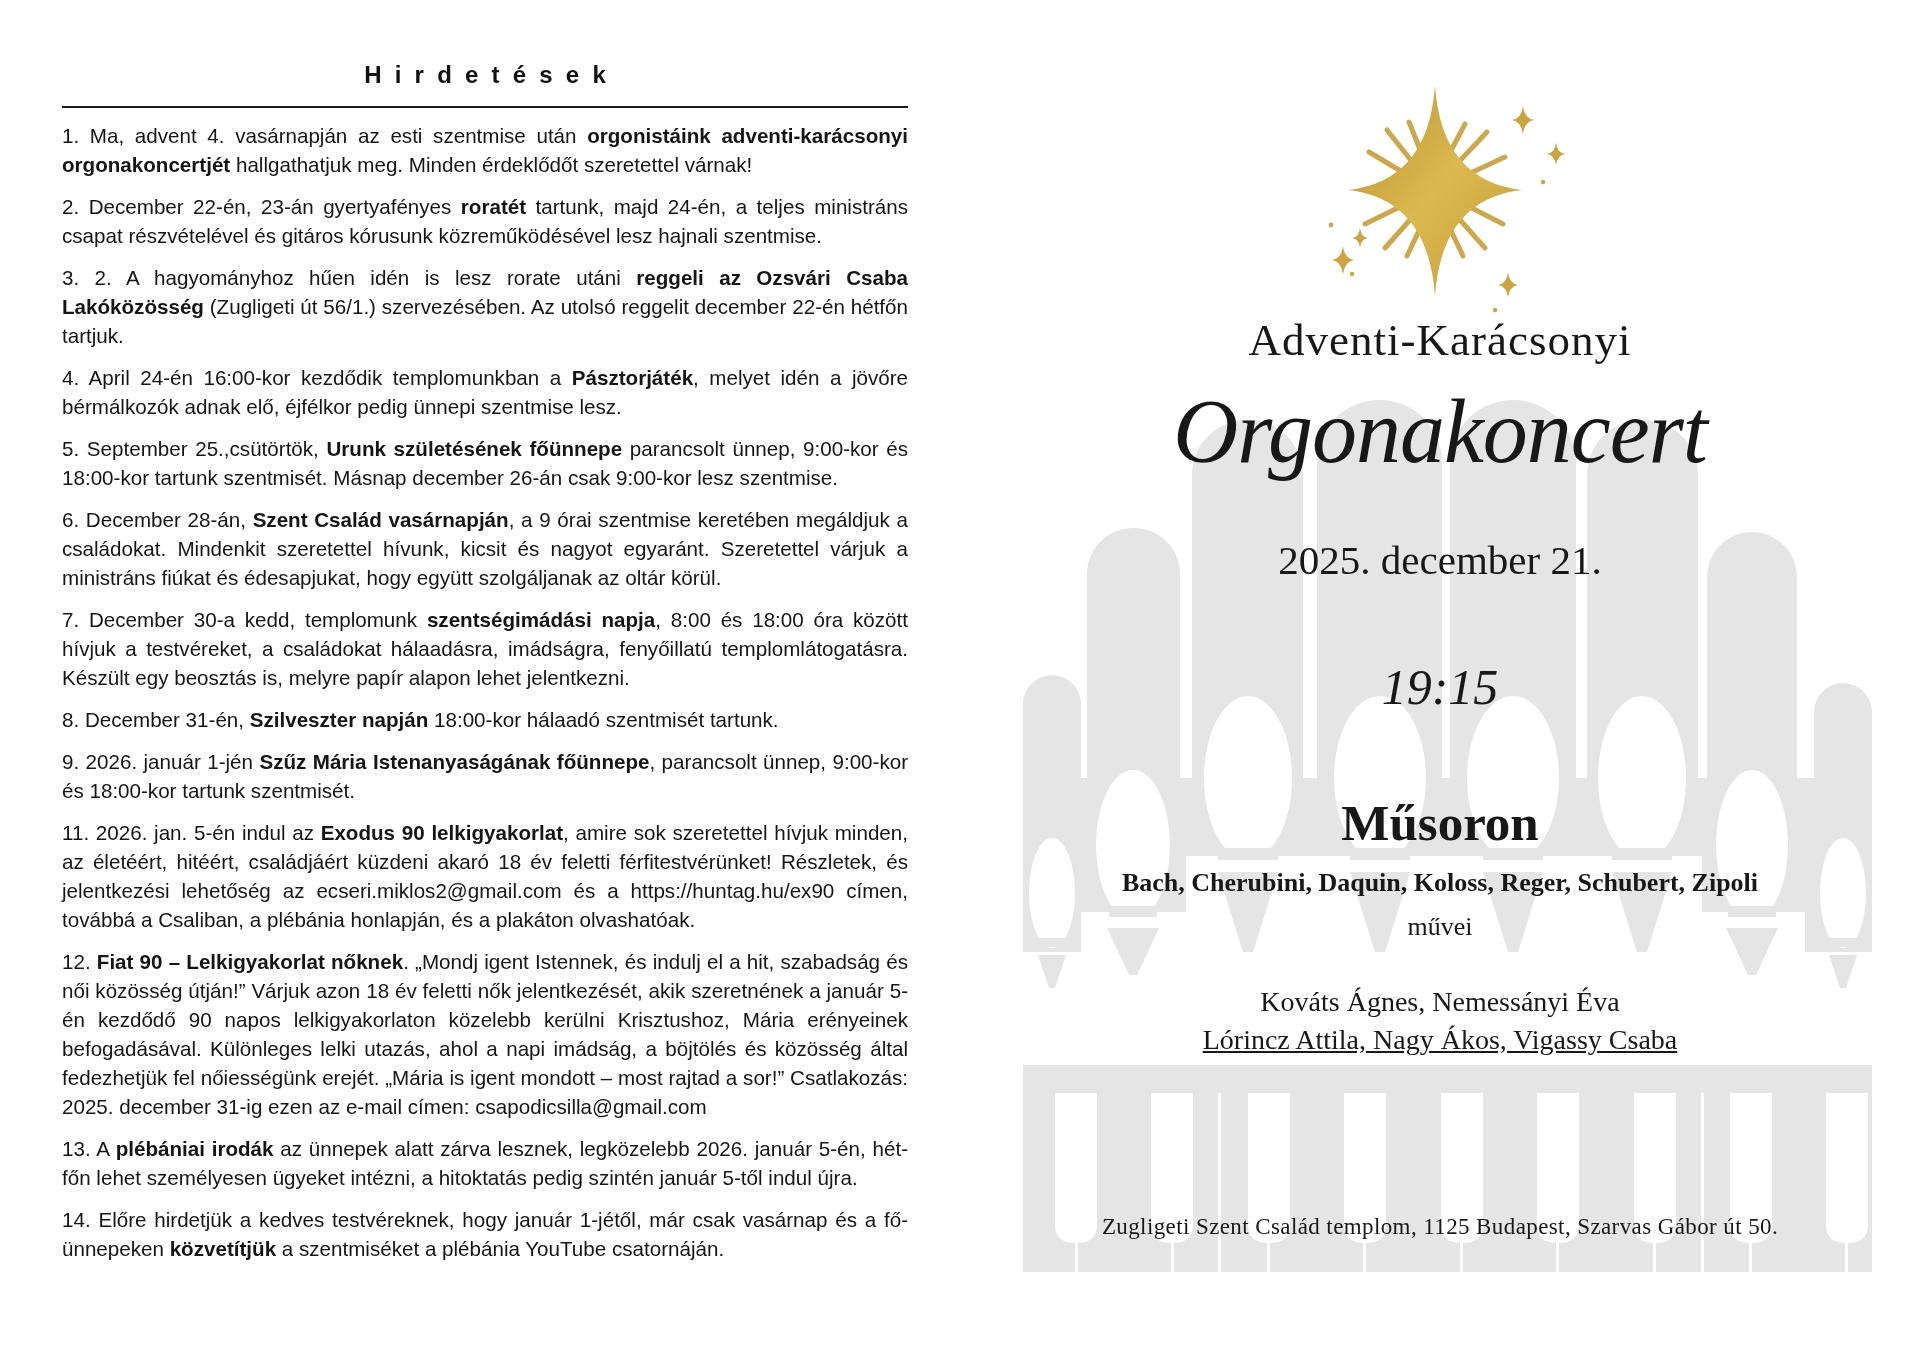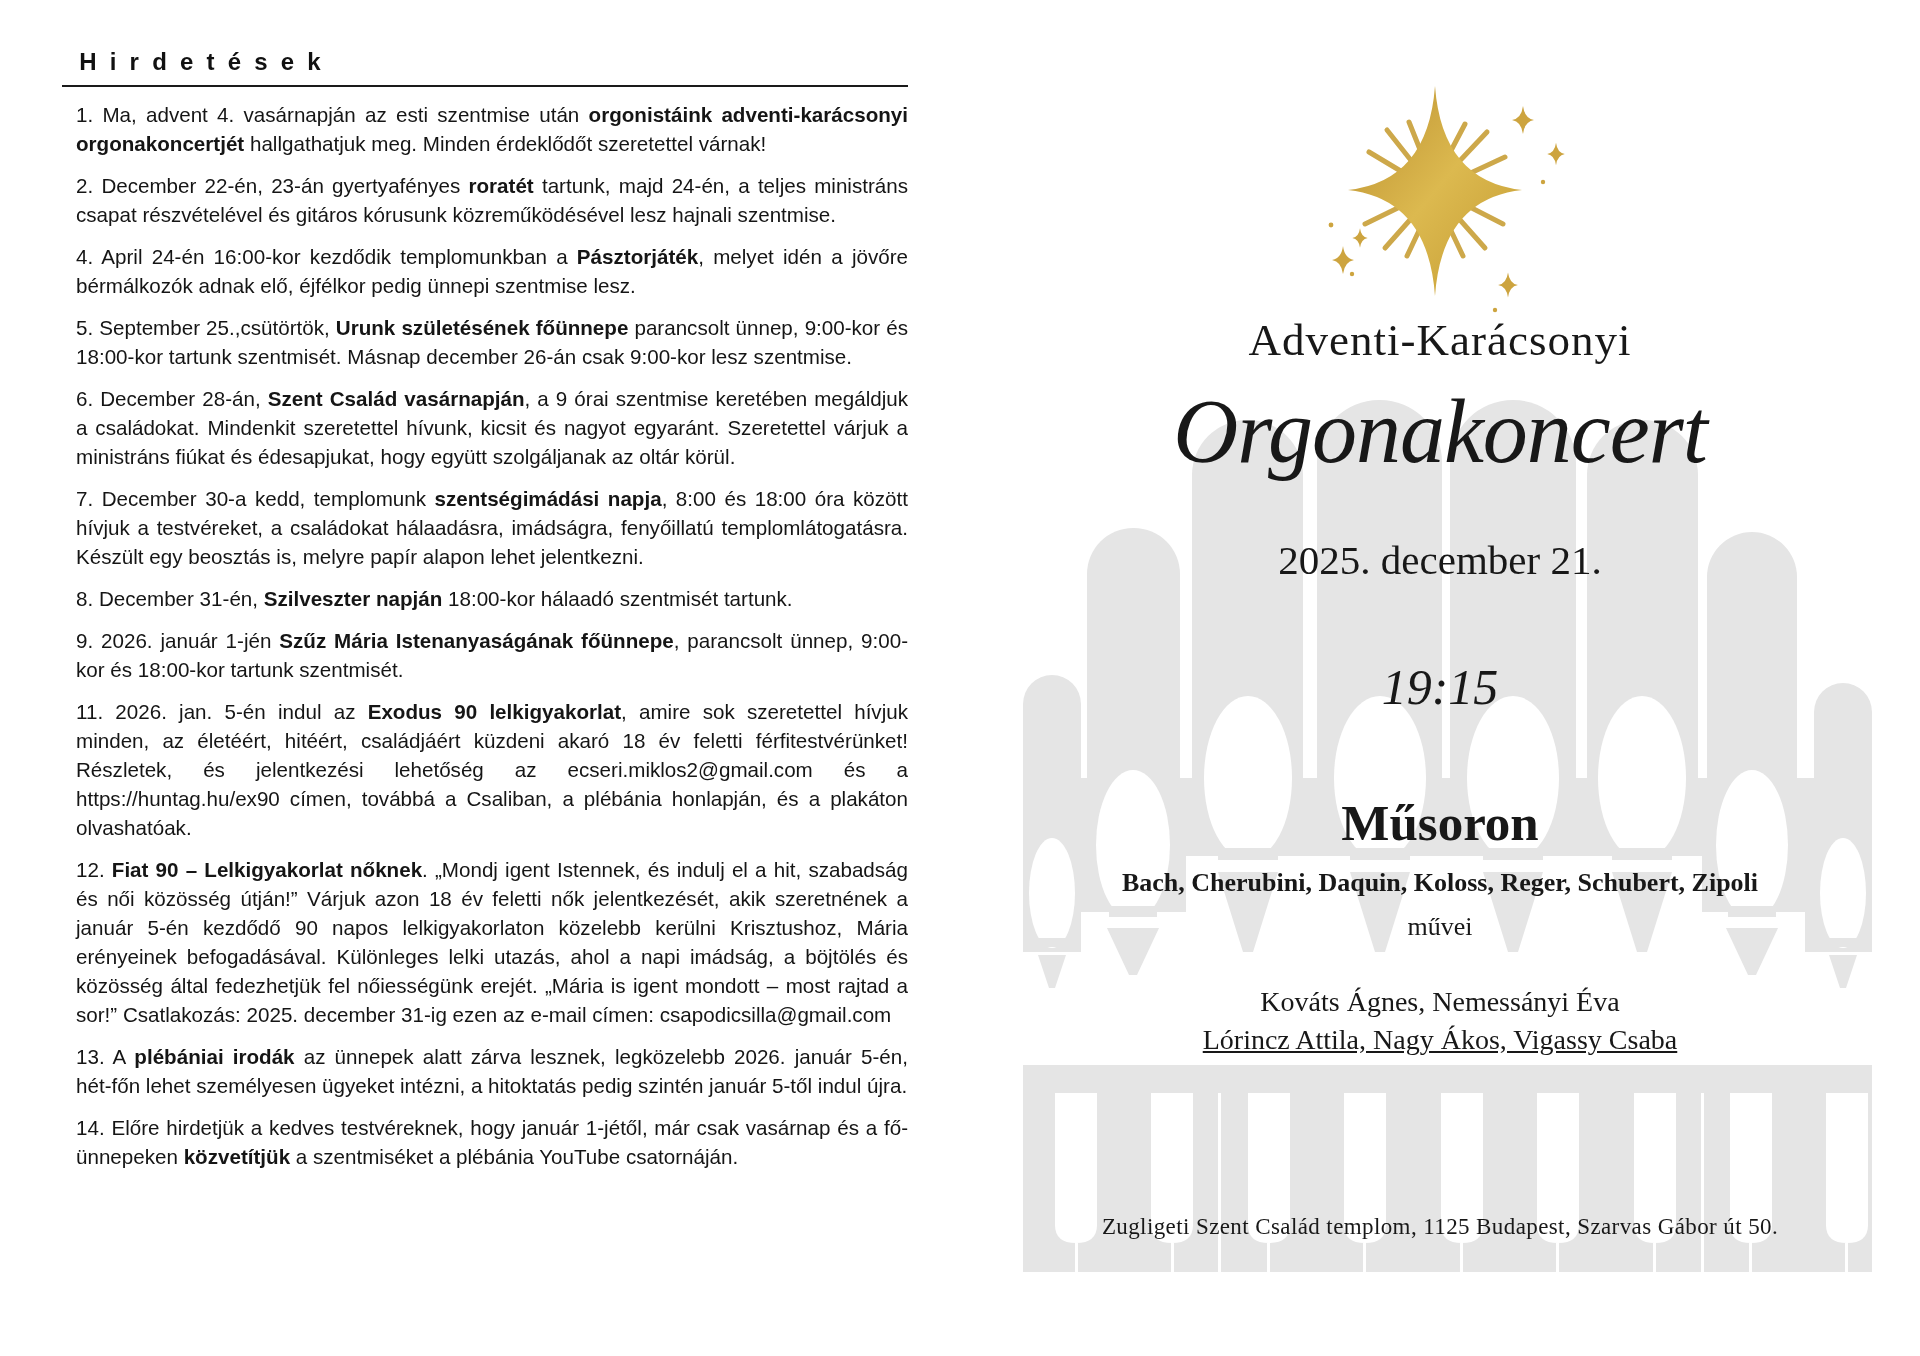--- a/index.html
+++ b/index.html
@@ -6,29 +6,29 @@
   body{
     width:1920px;height:1356px;position:relative;overflow:hidden;
     background:#ffffff;color:#141414;
     font-family:"Liberation Sans", sans-serif;
   }
   
   .bulletin{
     position:absolute;left:62px;top:44px;width:846px;
   }
   .bulletin-title{
-    margin:4px;text-align:left;
+    margin:17px;text-align:center;
     font-size:24px;font-weight:bold;letter-spacing:.55em;text-indent:.55em;
     color:#111;
   }
   .bulletin-rule{
     margin-top:9px;border-top:2px solid #1a1a1a;height:0;
   }
   .announcement{
-    margin:13px 0 0 14px;
+    margin:13px 0 0 0;
     font-size:20.6px;line-height:29px;text-align:justify;
     color:#151515;
   }
   .announcement b{font-weight:bold;}
   
   .poster{
     position:absolute;left:960px;top:0;width:960px;height:1068px;background:#fff;
   }
   .organ-bg{position:absolute;left:0;top:0;}
   .poster .ptext{
@@ -49,20 +49,21 @@
 </style>
 </head>
 <body>
 
 <div class="bulletin">
   <h1 class="bulletin-title">Hirdetések</h1>
   <div class="bulletin-rule"></div>
   <div>
       <p class="announcement"><span>1. Ma, advent 4. vasárnapján az esti szentmise után </span><b>orgonistáink adventi-karácsonyi orgonakoncertjét</b><span> hallgathatjuk meg. Minden érdeklődőt szeretettel várnak!</span></p>
       <p class="announcement"><span>2. December 22-én, 23-án gyertyafényes </span><b>roratét</b><span> tartunk, majd 24-én, a teljes ministráns csapat részvételével és gitáros kórusunk közreműködésével lesz hajnali szentmise.</span></p>
+      <p class="announcement"><span>3. 2. A hagyományhoz hűen idén is lesz rorate utáni </span><b>reggeli az Ozsvári Csaba Lakóközösség</b><span> (Zugligeti út 56/1.) szervezésében. Az utolsó reggelit december 22-én hétfőn tartjuk.</span></p>
       <p class="announcement"><span>4. April 24-én 16:00-kor kezdődik templomunkban a </span><b>Pásztorjáték</b><span>, melyet idén a jövőre bérmálkozók adnak elő, éjfélkor pedig ünnepi szentmise lesz.</span></p>
       <p class="announcement"><span>5. September 25.,csütörtök, </span><b>Urunk születésének főünnepe</b><span> parancsolt ünnep, 9:00-kor és 18:00-kor tartunk szentmisét. Másnap december 26-án csak 9:00-kor lesz szentmise.</span></p>
       <p class="announcement"><span>6. December 28-án, </span><b>Szent Család vasárnapján</b><span>, a 9 órai szentmise keretében megáldjuk a családokat. Mindenkit szeretettel hívunk, kicsit és nagyot egyaránt. Szeretettel várjuk a ministráns fiúkat és édesapjukat, hogy együtt szolgáljanak az oltár körül.</span></p>
       <p class="announcement"><span>7. December 30-a kedd, templomunk </span><b>szentségimádási napja</b><span>, 8:00 és 18:00 óra között hívjuk a testvéreket, a családokat hálaadásra, imádságra, fenyőillatú templomlátogatásra. Készült egy beosztás is, melyre papír alapon lehet jelentkezni.</span></p>
       <p class="announcement"><span>8. December 31-én, </span><b>Szilveszter napján</b><span> 18:00-kor hálaadó szentmisét tartunk.</span></p>
       <p class="announcement"><span>9. 2026. január 1-jén </span><b>Szűz Mária Istenanyaságának főünnepe</b><span>, parancsolt ünnep, 9:00-kor és 18:00-kor tartunk szentmisét.</span></p>
       <p class="announcement"><span>11. 2026. jan. 5-én indul az </span><b>Exodus 90 lelkigyakorlat</b><span>, amire sok szeretettel hívjuk minden, az életéért, hitéért, családjáért küzdeni akaró 18 év feletti férfitestvérünket! Részletek, és jelentkezési lehetőség az ecseri.miklos2@gmail.com és a https://huntag.hu/ex90 címen, továbbá a Csaliban, a plébánia honlapján, és a plakáton olvashatóak.</span></p>
       <p class="announcement"><span>12. </span><b>Fiat 90 – Lelkigyakorlat nőknek</b><span>. „Mondj igent Istennek, és indulj el a hit, szabadság és női közösség útján!” Várjuk azon 18 év feletti nők jelentkezését, akik szeretnének a január 5-én kezdődő 90 napos lelkigyakorlaton közelebb kerülni Krisztushoz, Mária erényeinek befogadásával. Különleges lelki utazás, ahol a napi imádság, a böjtölés és közösség által fedezhetjük fel nőiességünk erejét. „Mária is igent mondott – most rajtad a sor!” Csatlakozás: 2025. december 31-ig ezen az e-mail címen: csapodicsilla@gmail.com</span></p>
       <p class="announcement"><span>13. A </span><b>plébániai irodák</b><span> az ünnepek alatt zárva lesznek, legközelebb 2026. január 5-én, hét-főn lehet személyesen ügyeket intézni, a hitoktatás pedig szintén január 5-től indul újra.</span></p>
       <p class="announcement"><span>14. Előre hirdetjük a kedves testvéreknek, hogy január 1-jétől, már csak vasárnap és a fő-ünnepeken </span><b>közvetítjük</b><span> a szentmiséket a plébánia YouTube csatornáján.</span></p>

